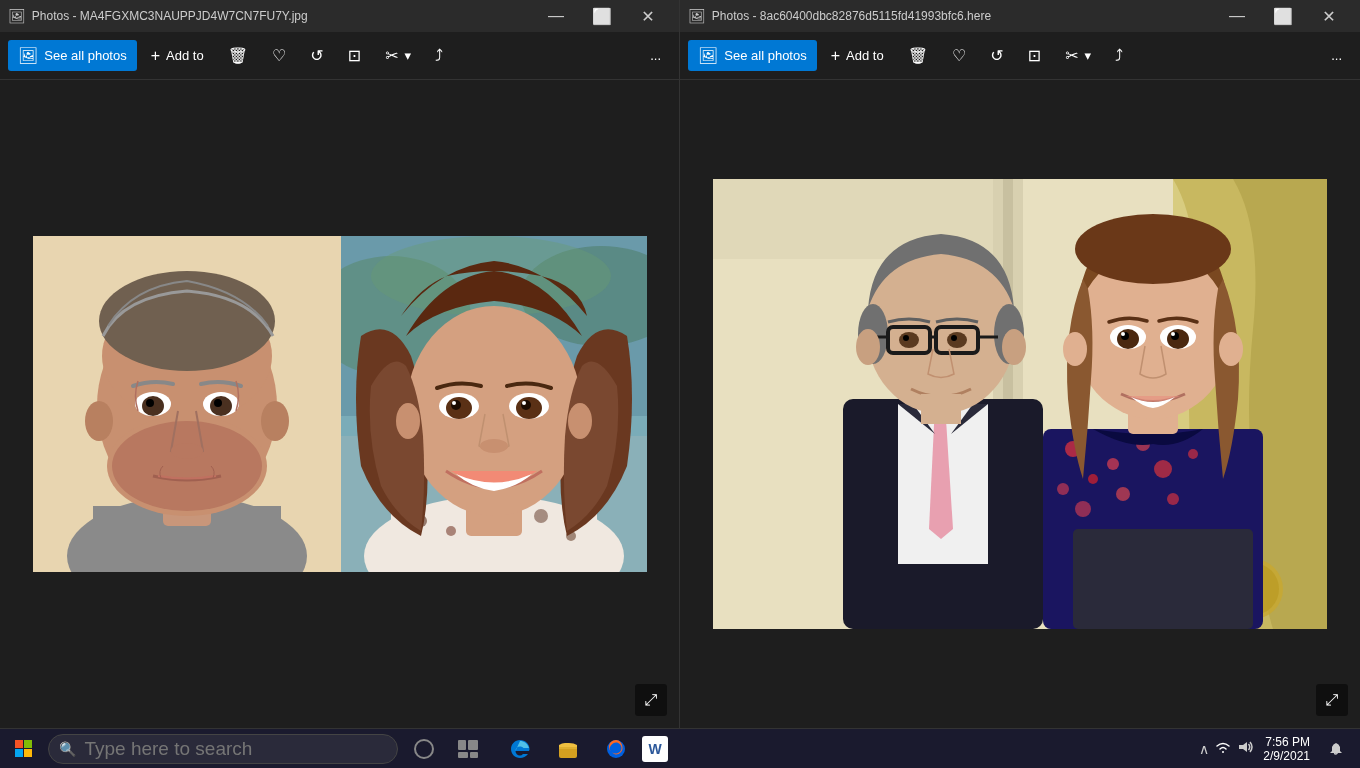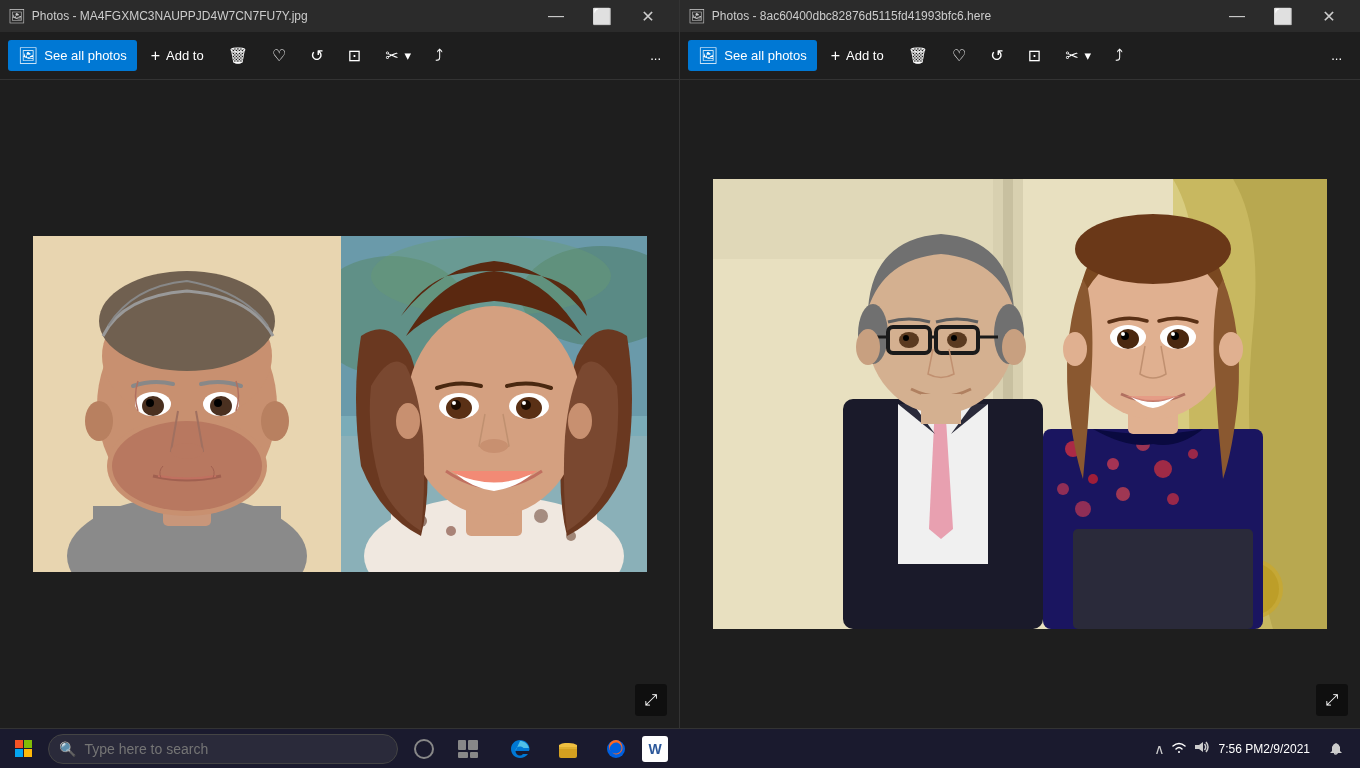--- a/index.html
+++ b/index.html
@@ -150,21 +150,21 @@
       padding: 0 10px;
       gap: 8px;
       border: 1px solid #444;
     }
     .taskbar-search-icon { color: #888; font-size: 14px; }
     .taskbar-search input {
       background: transparent;
       border: none;
       outline: none;
       color: #f9a8d4;
-      font-size: 14px;
+      font-size: 19px;
       width: 100%;
     }
     .taskbar-center {
       display: flex;
       align-items: center;
       gap: 4px;
       padding: 0 8px;
     }
     .taskbar-app {
       width: 44px;
@@ -180,21 +180,21 @@
     .taskbar-right {
       margin-left: auto;
       display: flex;
       align-items: center;
       gap: 6px;
       padding: 0 8px;
     }
     .tray-icon { font-size: 14px; color: #ccc; cursor: pointer; }
     .taskbar-clock {
       display: flex;
-      flex-direction: row;
+      flex-direction: column;
       align-items: flex-end;
       color: #fff;
       font-size: 12px;
       cursor: pointer;
       padding: 0 4px;
     }
     .taskbar-notification {
       width: 32px; height: 40px;
       display: flex; align-items: center; justify-content: center;
       cursor: pointer; font-size: 16px; color: #ccc;

